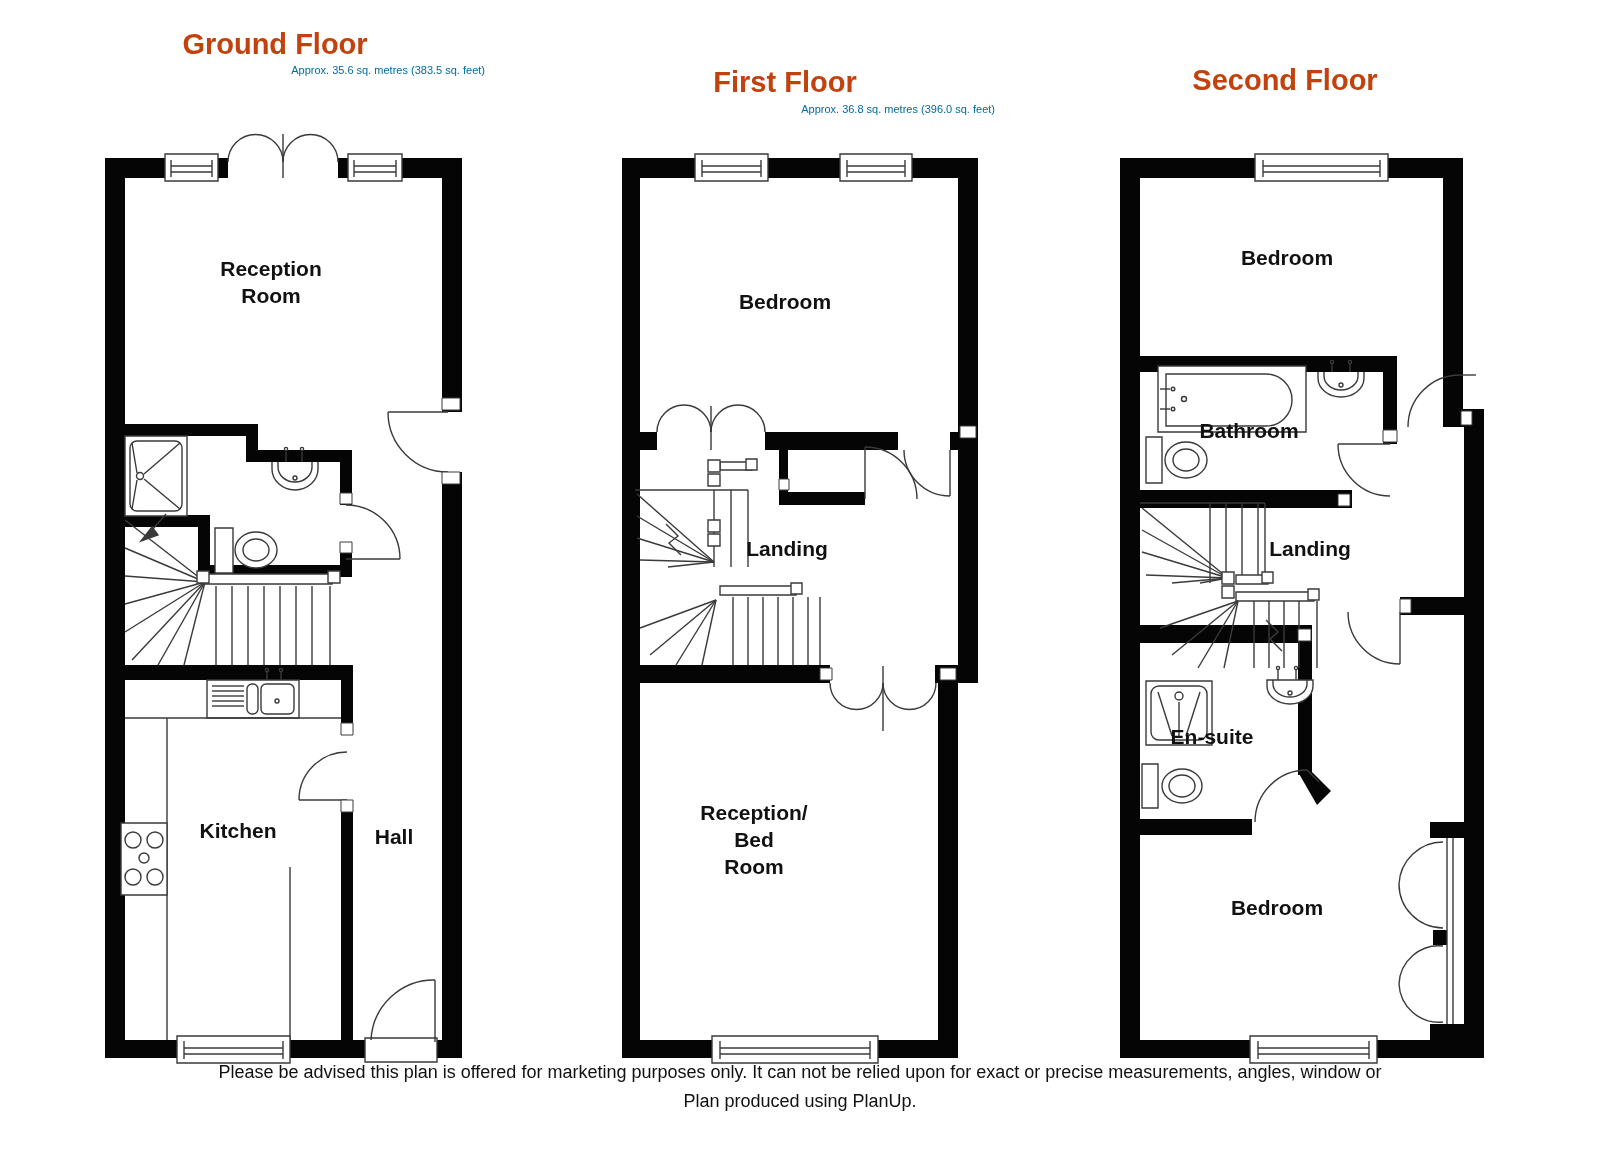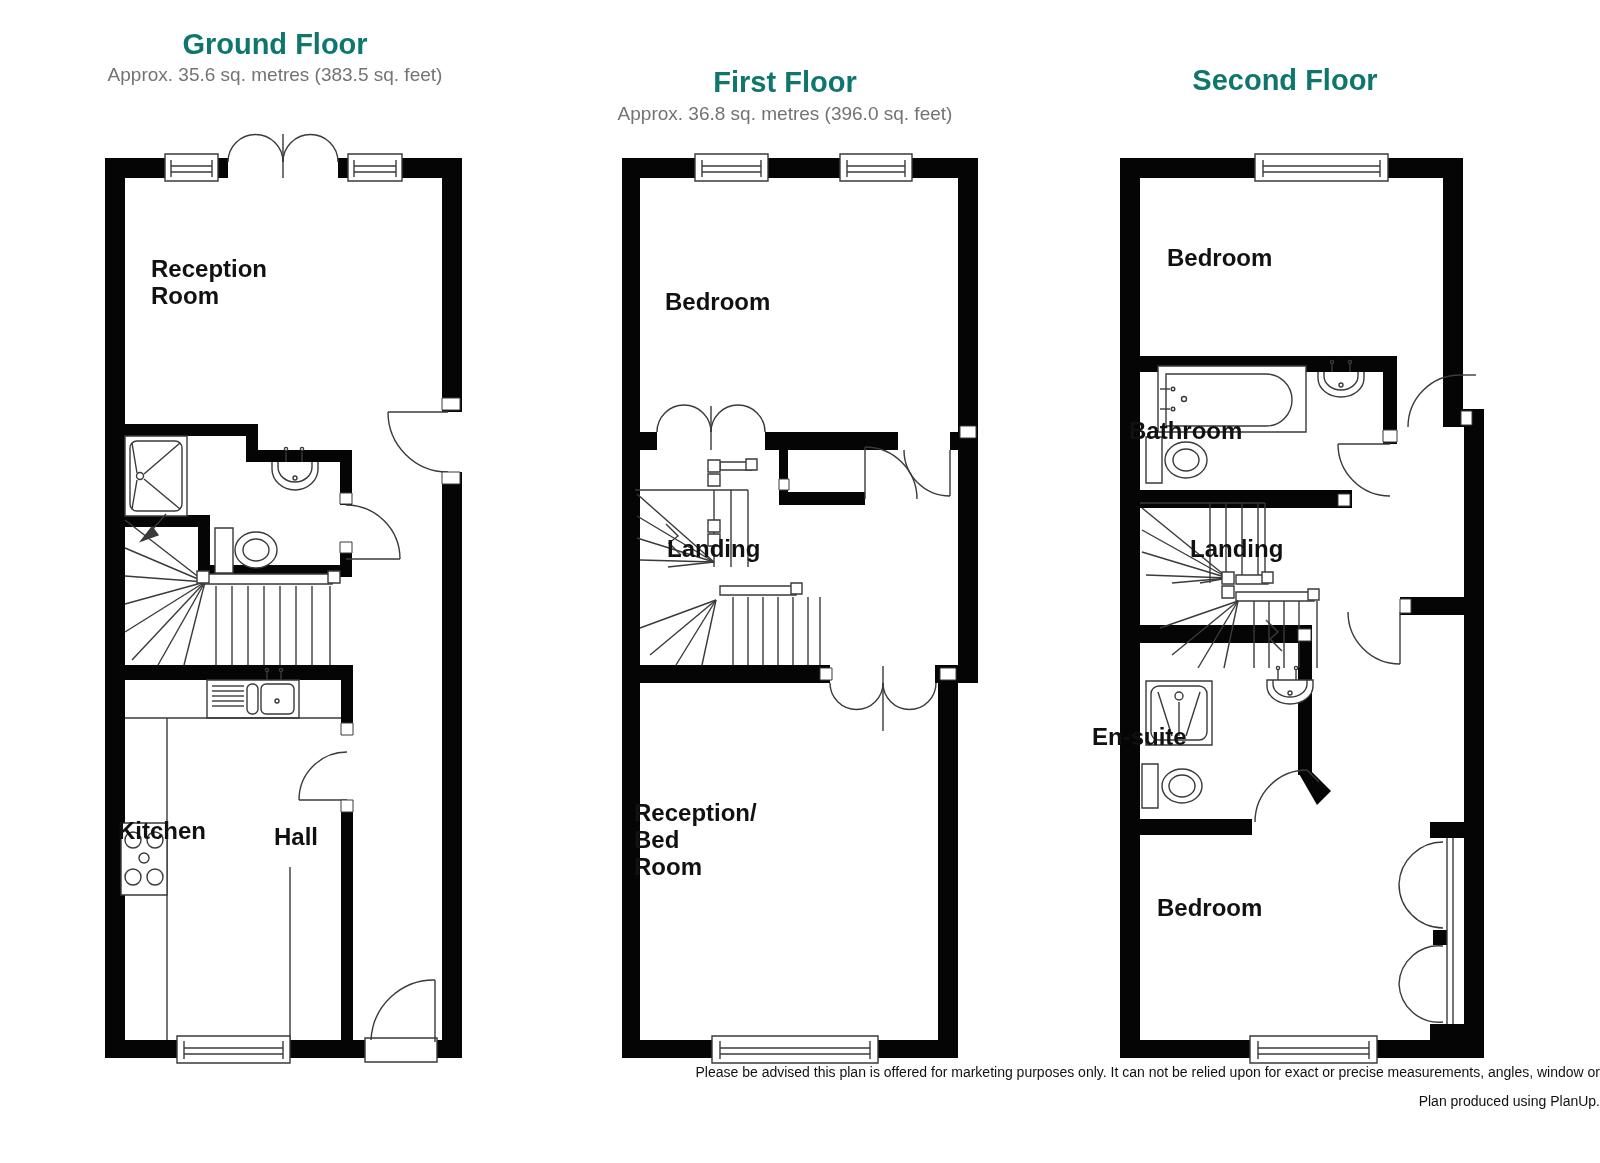--- a/index.html
+++ b/index.html
@@ -1,23 +1,23 @@
 <!DOCTYPE html>
 <html><head>
 <meta charset="utf-8">
 <style>
   html,body{margin:0;padding:0;background:#ffffff;}
   .page{position:relative;width:1600px;height:1163px;background:#ffffff;overflow:hidden;
         font-family:"Liberation Sans", sans-serif;color:#111;}
-  .floor-title{position:absolute;width:420px;text-align:center;font-size:29px;font-weight:bold;color:#0f766e;}
-  .floor-area{position:absolute;width:420px;text-align:center;font-size:19px;color:#737373;}
-  .room-label{position:absolute;width:240px;text-align:left;font-size:24px;font-weight:bold;color:#111;line-height:27px;}
+  .floor-title{position:absolute;width:420px;text-align:center;font-size:29px;font-weight:bold;color:#c2410c;}
+  .floor-area{position:absolute;width:420px;text-align:right;font-size:11px;color:#0369a1;}
+  .room-label{position:absolute;width:240px;text-align:center;font-size:21px;font-weight:bold;color:#111;line-height:27px;}
   .plan-svg{position:absolute;}
-  .disclaimer{position:absolute;left:0;top:1058px;width:1600px;text-align:right;
-              font-size:14px;line-height:28.5px;color:#111;}
+  .disclaimer{position:absolute;left:0;top:1058px;width:1600px;text-align:center;
+              font-size:18px;line-height:28.5px;color:#111;}
   svg *{vector-effect:non-scaling-stroke;}
 </style>
 </head>
 <body>
 
 <div class="page">
 
   <div class="floor-title" style="left:65px;top:28px;">Ground Floor</div>
   <div class="floor-area" style="left:65px;top:64px;">Approx. 35.6 sq. metres (383.5 sq. feet)</div>
 

